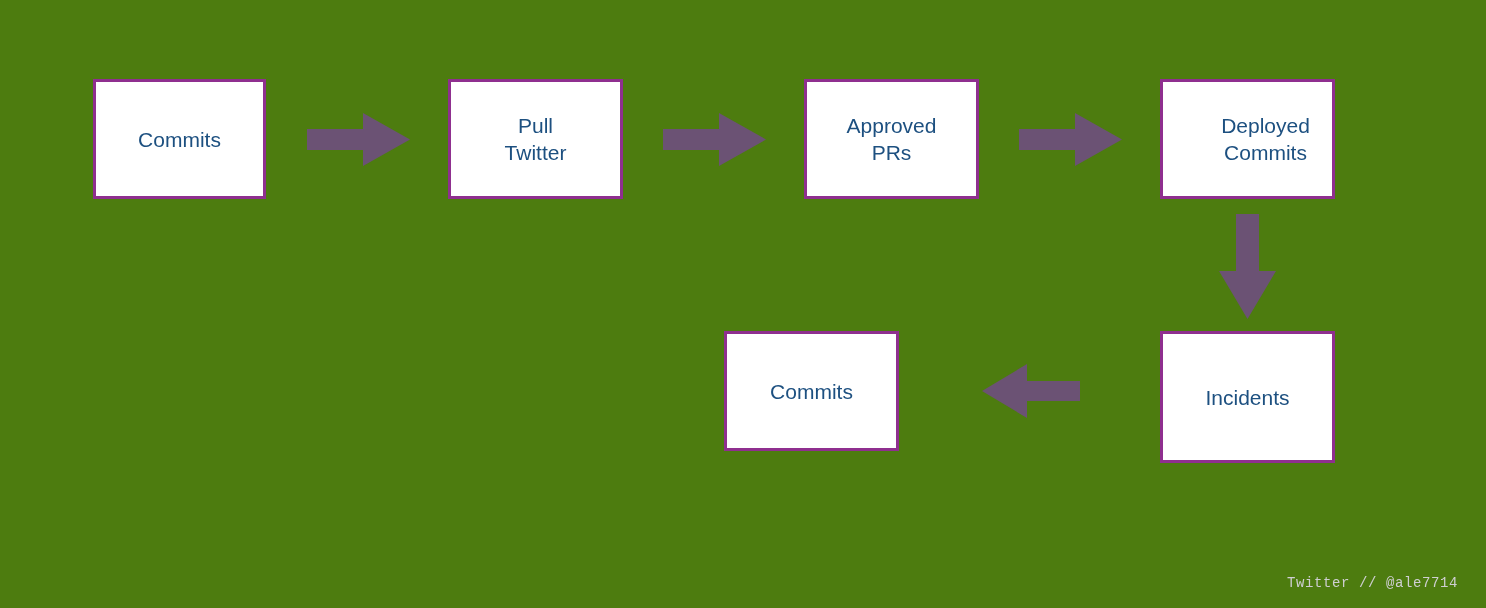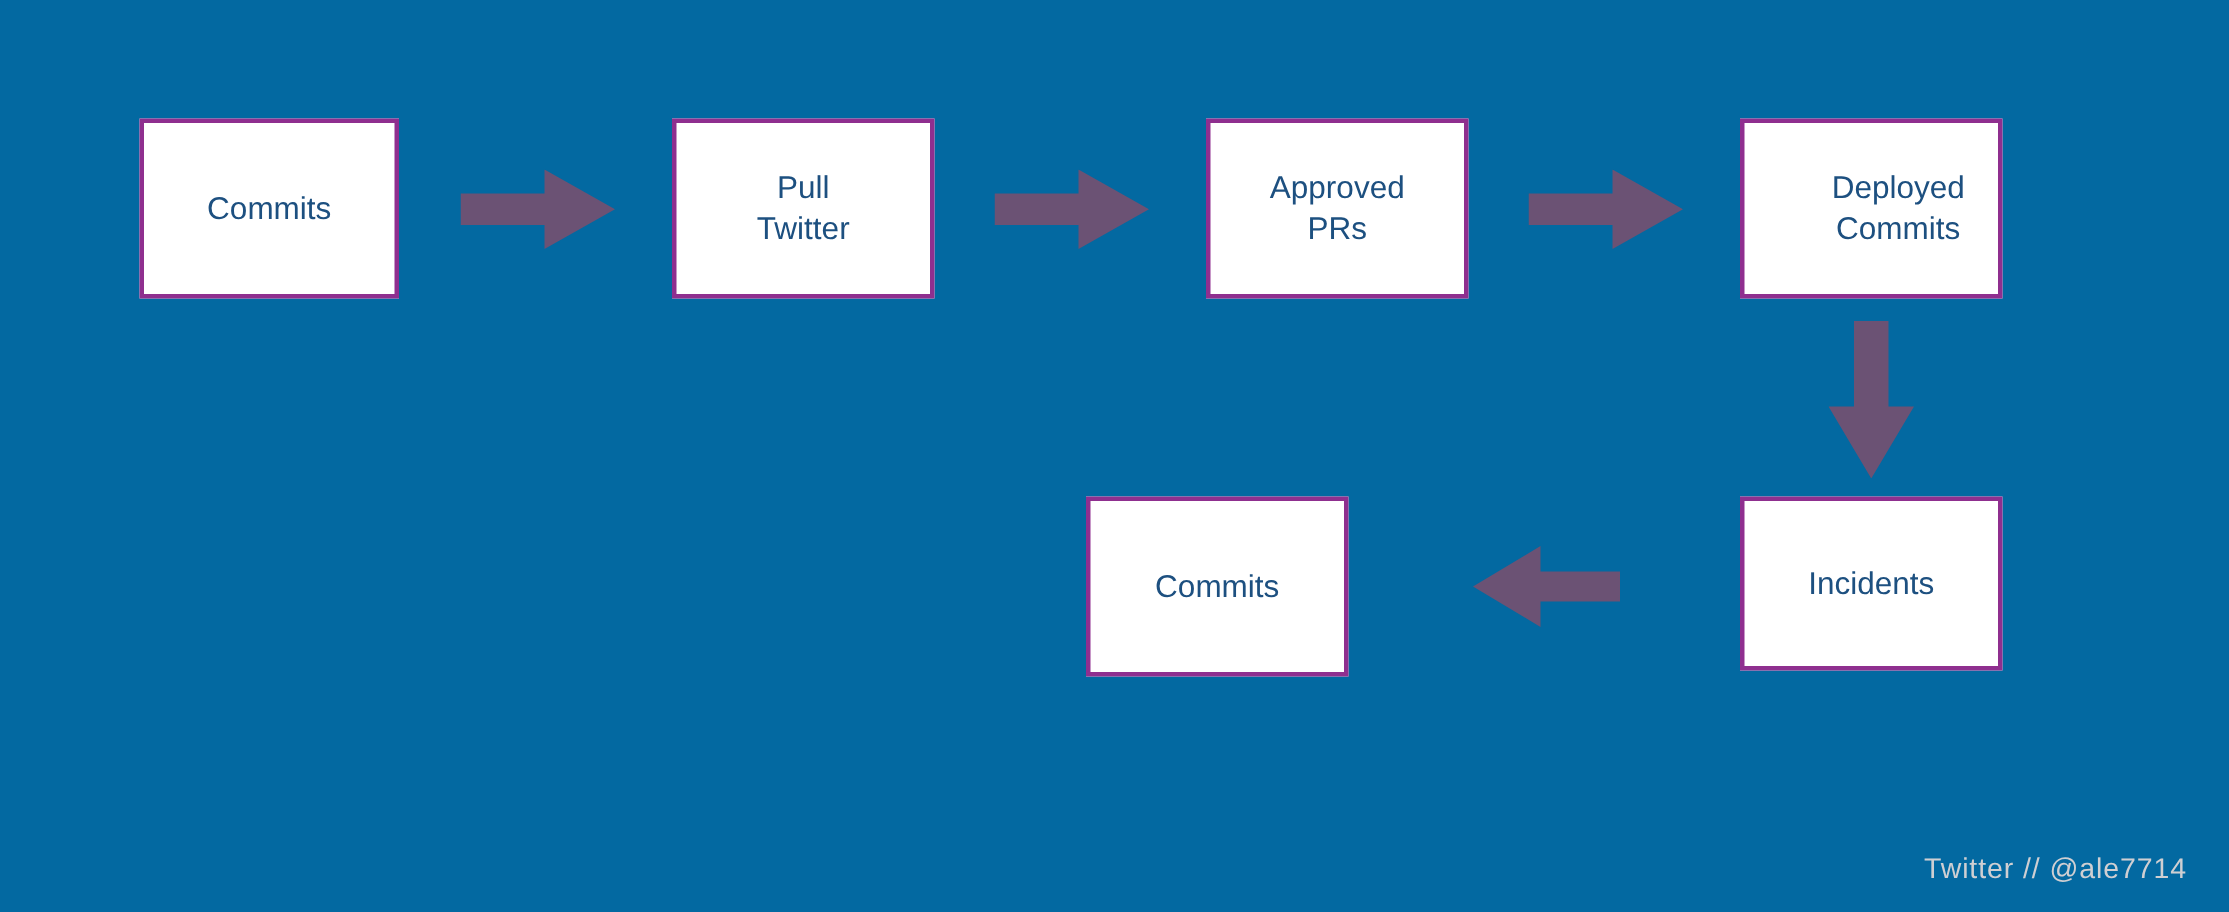--- a/index.html
+++ b/index.html
@@ -10,21 +10,21 @@
     width: 1486px;
     height: 608px;
     background: #fdfdfd;
     font-family: "Liberation Sans", sans-serif;
     overflow: hidden;
   }
   #canvas {
     position: relative;
     width: 1486px;
     height: 608px;
-    background: #0369a1;
+    background: #4d7c0f;
   }
   .node-box {
     position: absolute;
     box-sizing: border-box;
     background: #ffffff;
     border: 3px solid #8f2f8f;
     display: flex;
     align-items: center;
     justify-content: center;
     text-align: center;
@@ -41,22 +41,22 @@
     position: absolute;
   }
   .arrow svg {
     display: block;
     width: 100%;
     height: 100%;
   }
   .watermark {
     position: absolute;
     color: #cfcfd2;
-    font-size: 19px;
-    font-family: Liberation Sans, sans-serif;
+    font-size: 14px;
+    font-family: Liberation Mono, monospace;
     letter-spacing: 0.6px;
     white-space: nowrap;
     text-align: center;
   }
 </style>
 </head>
 <body>
 
 <div id="canvas">
 
@@ -76,21 +76,21 @@
 
   <div class="node-box" style="left:1160px; top:79px; width:175px; height:120px;padding-left:36px;">
     <span class="node-label">Deployed
 Commits</span>
   </div>
 
   <div class="node-box" style="left:724px; top:331px; width:175px; height:120px;">
     <span class="node-label">Commits</span>
   </div>
 
-  <div class="node-box" style="left:1160px; top:331px; width:175px; height:116px;">
+  <div class="node-box" style="left:1160px; top:331px; width:175px; height:132px;">
     <span class="node-label">Incidents</span>
   </div>
 
   <div class="arrow" style="left:307px; top:113px; width:103px; height:53px;">
     <svg viewBox="0 0 103 53" preserveAspectRatio="none" aria-hidden="true">
       <polygon points="0,16 56,16 56,0 103,26.5 56,53 56,37 0,37" fill="#6b5274"></polygon>
     </svg>
   </div>
 
   <div class="arrow" style="left:663px; top:113px; width:103px; height:53px;">

